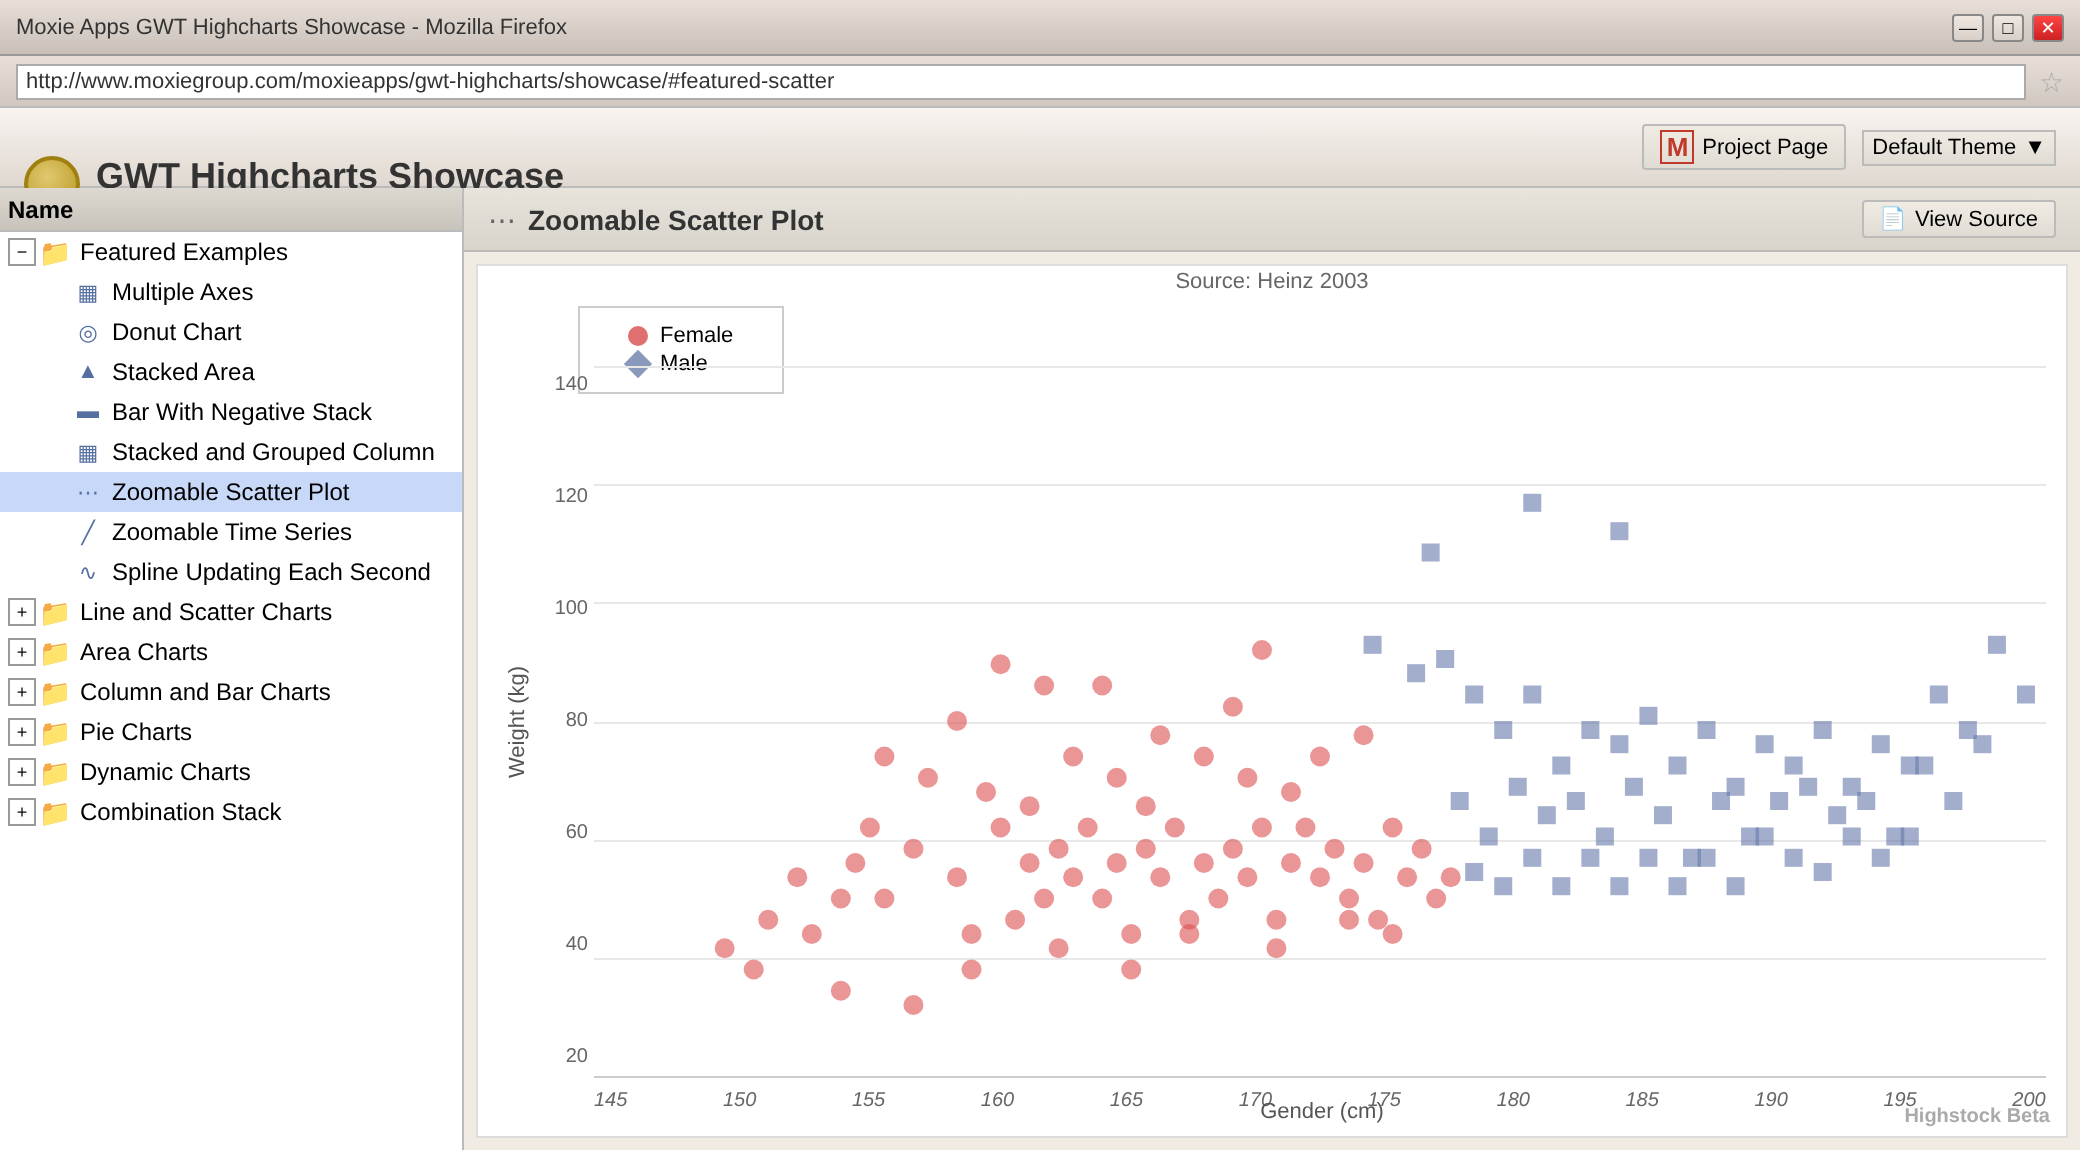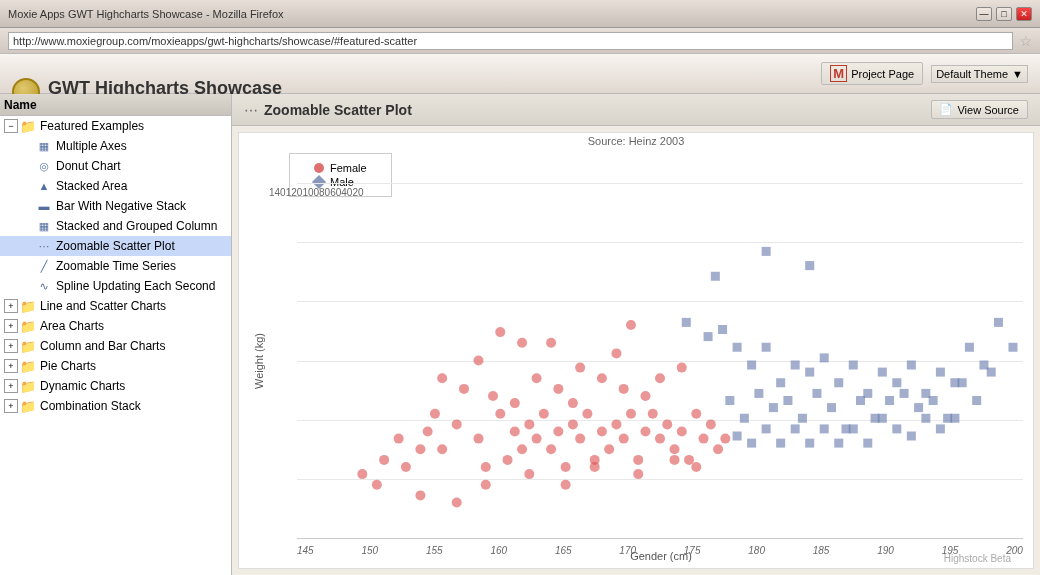--- a/index.html
+++ b/index.html
@@ -188,23 +188,24 @@
 
     
     .scatter-svg {
       position: absolute;
       top: 0; left: 0; width: 100%; height: 100%;
     }
 
     .highstock-beta {
       position: absolute;
       bottom: 4px;
-      right: 22px;
+      right: 8px;
       font-size: 10px;
       color: #aaa;
+      font-weight: bold;
     }
   </style>
 </head>
 <body>
 
 <div class="browser-titlebar">
   <span class="browser-title">Moxie Apps GWT Highcharts Showcase - Mozilla Firefox</span>
   <div class="browser-controls">
     <div class="browser-btn">—</div>
     <div class="browser-btn">□</div>
@@ -361,21 +362,21 @@
             <span>Male</span>
           </div>
         </div>
 
         <div style="position:absolute; top:50px; left:10px; right:10px; bottom:30px; display:flex;">
 
           <div style="width:20px; display:flex; align-items:center; justify-content:center;">
             <span style="transform:rotate(-90deg); white-space:nowrap; font-size:11px; color:#555;">Weight (kg)</span>
           </div>
 
-          <div style="width:28px; display:flex; flex-direction:row; justify-content:space-between; padding:4px 0; font-size:10px; color:#666; text-align:right; padding-right:3px;">
+          <div style="width:28px; display:flex; flex-direction:column; justify-content:space-between; padding:4px 0; font-size:10px; color:#666; text-align:right; padding-right:3px;">
             <span>140</span>
             <span>120</span>
             <span>100</span>
             <span>80</span>
             <span>60</span>
             <span>40</span>
             <span>20</span>
           </div>
 
           <div style="flex:1; position:relative;font-style:italic;">

